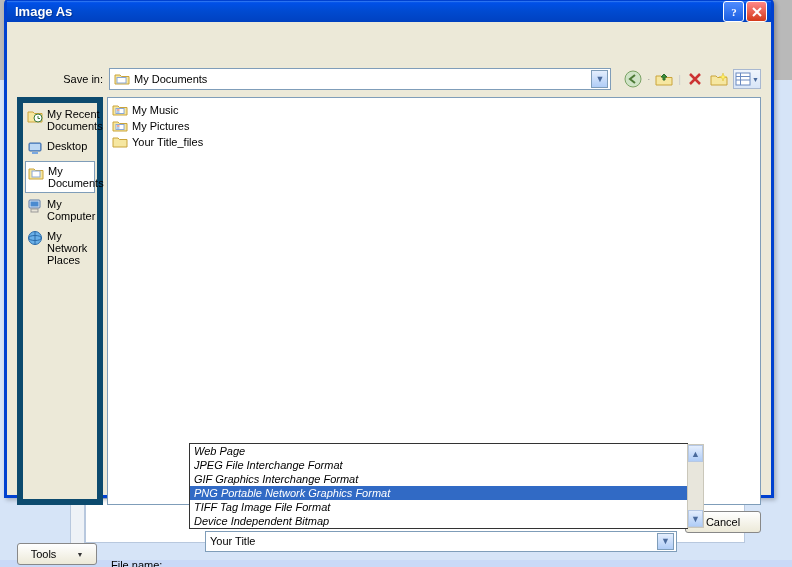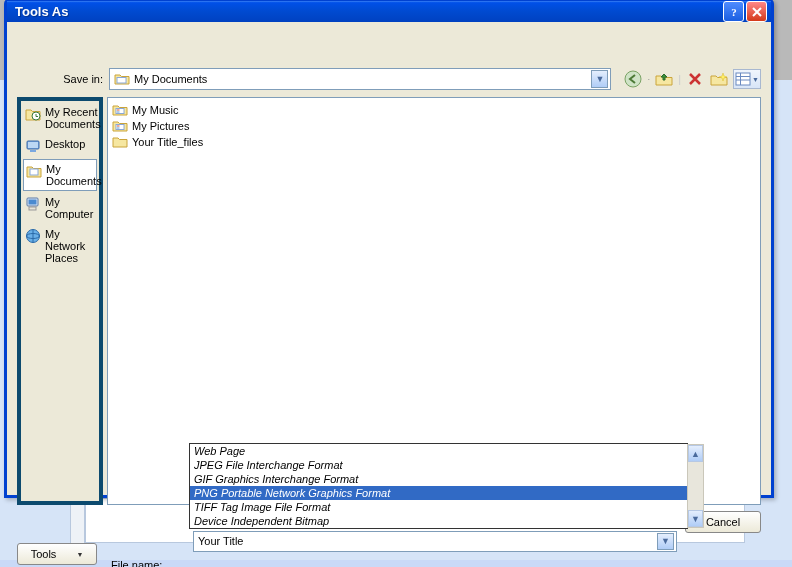--- a/index.html
+++ b/index.html
@@ -91,21 +91,21 @@
   .tb-icon { width: 20px; height: 20px; display:flex; align-items:center; justify-content:center;}
   .main-row {
     flex: 1;
     display: flex;
     margin-top: 6px;
     min-height: 0;
   }
   .places-bar {
     width: 86px;
     background: #ece9d8;
-    border: 4px solid #0c4a6e;
+    border: 6px solid #0c4a6e;
     display: flex;
     flex-direction: column;
     padding: 2px;
     gap: 2px;
   }
   .place {
     padding: 3px 2px;
     display: flex;
     flex-direction: row;
     gap: 4px;
@@ -150,20 +150,21 @@
   }
   .field-label { width: 76px; text-align: left; margin-top: 48px; }
   .field-combo {
     flex: 1;
     height: 21px;
     background: #fff;
     border: 1px solid #7f9db9;
     display: flex;
     align-items: center;
     padding: 0 2px 0 4px;
+    margin-left: 12px;
   }
   .field-combo .dd {
     width: 17px; height: 17px;
     background: linear-gradient(to bottom,#e4eefd,#b0cdf7);
     border: 1px solid #7f9db9;
     display: flex; align-items:center; justify-content:center;
     color: #4a6a9c;
     font-size: 9px;
   }
   .buttons-col {
@@ -239,21 +240,21 @@
 </head>
 <body>
 
 <div class="bg-gray"></div>
 <div class="bg-panel"></div>
 <div class="bg-ruler"></div>
 <div class="bg-docarea"></div>
 
 <div class="dialog">
   <div class="titlebar">
-    <span class="title">Tools As</span>
+    <span class="title">Image As</span>
     <div class="win-btn help-btn">
       <svg width="12" height="12" viewBox="0 0 12 12">
           <text x="6" y="10" text-anchor="middle" fill="#fff" font-size="11" font-family="Tahoma" font-weight="bold">?</text>
         </svg>
     </div>
     <div class="win-btn close-btn">
       <svg width="12" height="12" viewBox="0 0 12 12">
           <path d="M2 2 L10 10 M10 2 L2 10" stroke="#fff" stroke-width="2"></path>
         </svg>
     </div>

